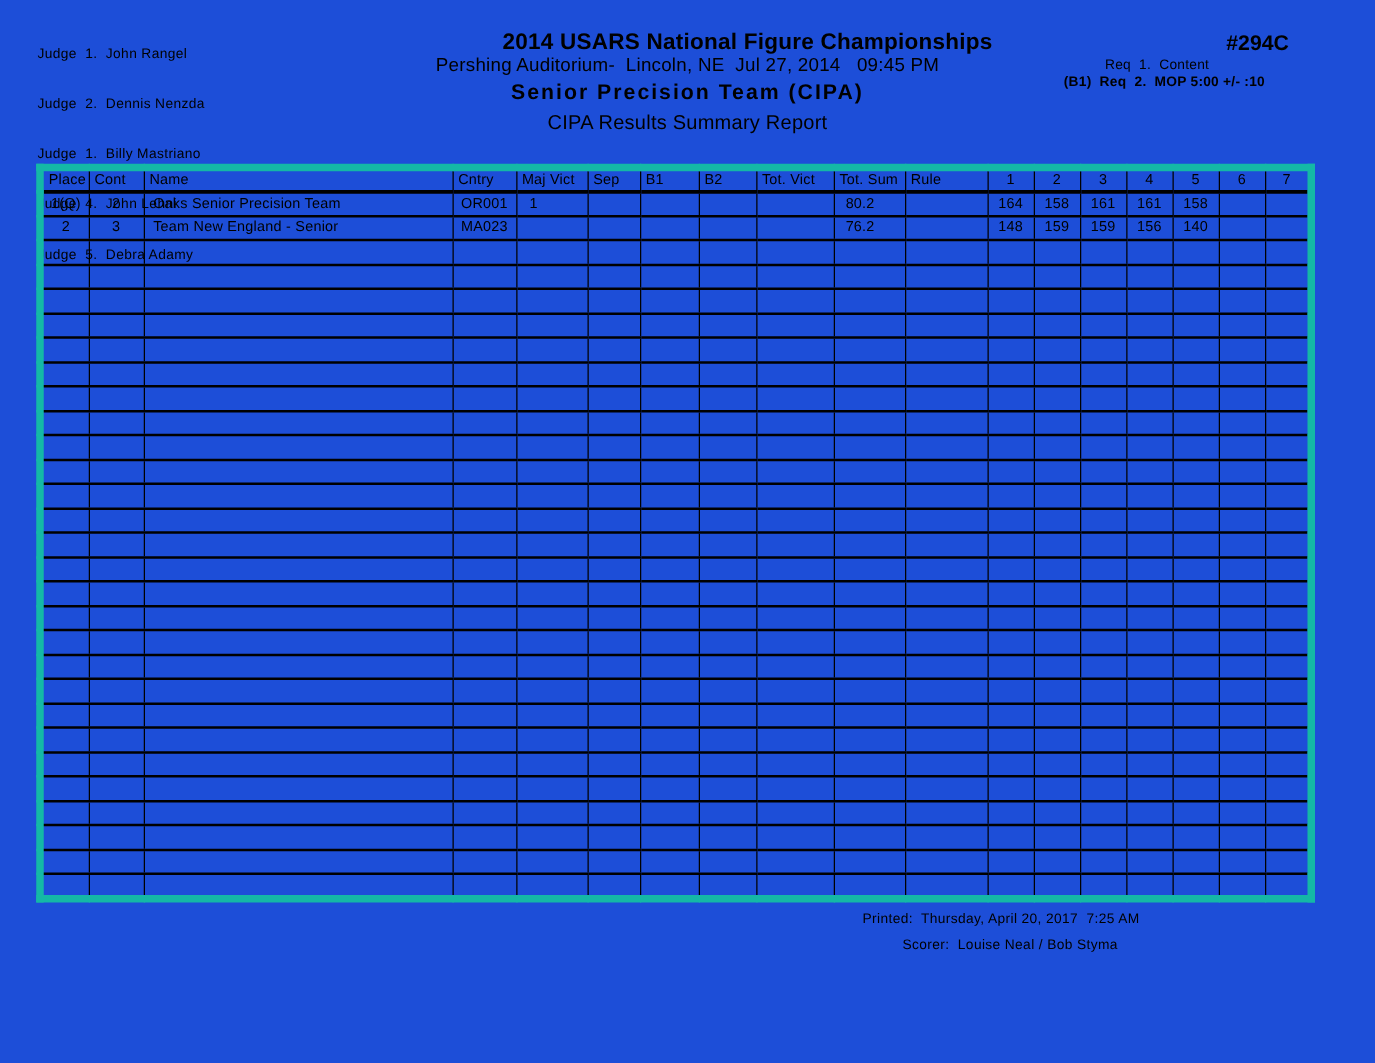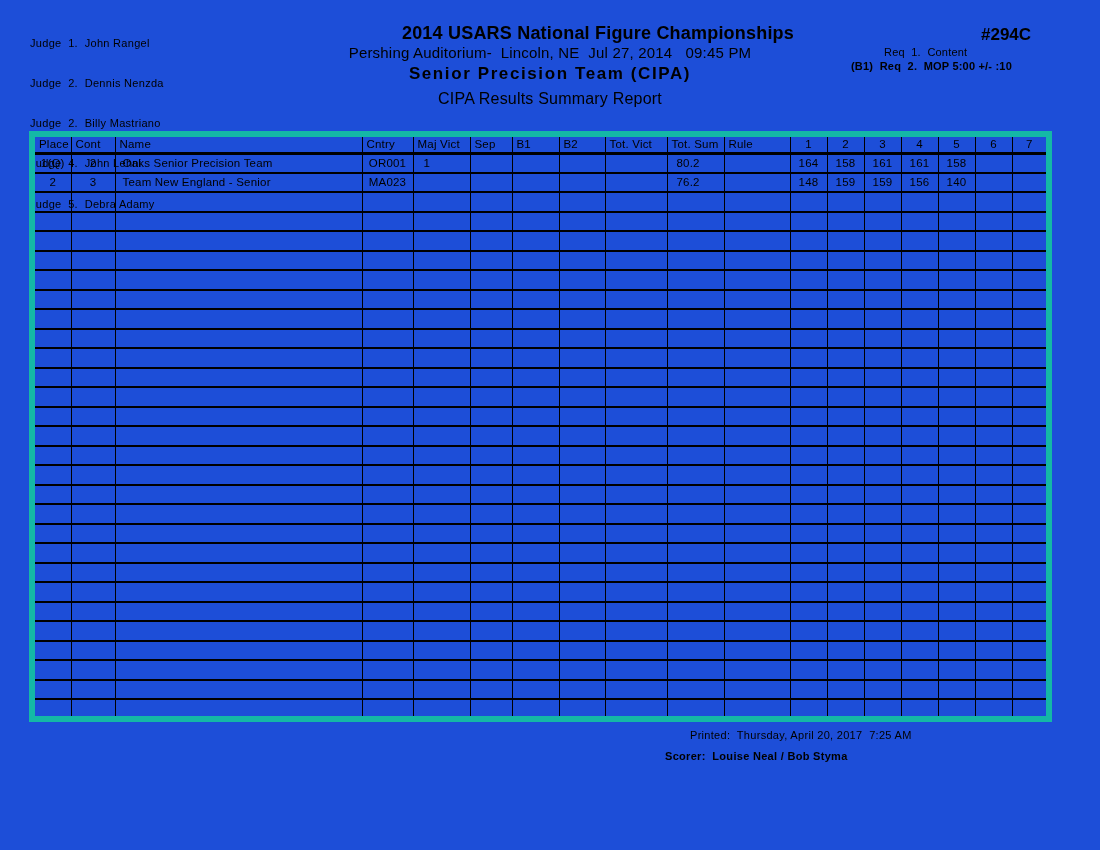--- a/index.html
+++ b/index.html
@@ -72,31 +72,31 @@
   #results-table thead tr { height: 19px; }
   #results-table thead th { border-bottom-width: 3px; }
   #results-table tbody tr { height: 19.5px; }
   #results-table .al-c  { text-align: center; padding: 0; }
   #results-table .al-n  { padding-left: 7px; margin-left: 16px; }
   #results-table .al-mv { padding-left: 10px; }
   #results-table .al-ts { padding-left: 9px; }
 
   
   #printed-line { left: 690px; top: 729px; font-size: 11px; letter-spacing: 0.3px; }
-  #scorer-line  { left: 665px; top: 750px; font-size: 11px; letter-spacing: 0.3px; font-weight: bold; }
+  #scorer-line  { left: 722px; top: 750px; font-size: 11px; letter-spacing: 0.3px; }
 </style>
 </head>
 <body>
 
 <div id="page">
 
   <div id="judges">
     <div class="judge-line">Judge  1.  John Rangel</div>
     <div class="judge-line">Judge  2.  Dennis Nenzda</div>
-    <div class="judge-line">Judge  2.  Billy Mastriano</div>
+    <div class="judge-line">Judge  1.  Billy Mastriano</div>
     <div class="judge-line">Judge  4.  John Lehni</div>
     <div class="judge-line">Judge  5.  Debra Adamy</div>
   </div>
 
   <div id="main-title" class="center-line">2014 USARS National Figure Championships</div>
   <div id="venue-line" class="center-line">Pershing Auditorium-  Lincoln, NE  Jul 27, 2014   09:45 PM</div>
   <div id="report-title" class="center-line">CIPA Results Summary Report</div>
   <div id="event-title" class="center-line">Senior Precision Team (CIPA)</div>
 
   <div id="event-number" class="txt">#294C</div>

